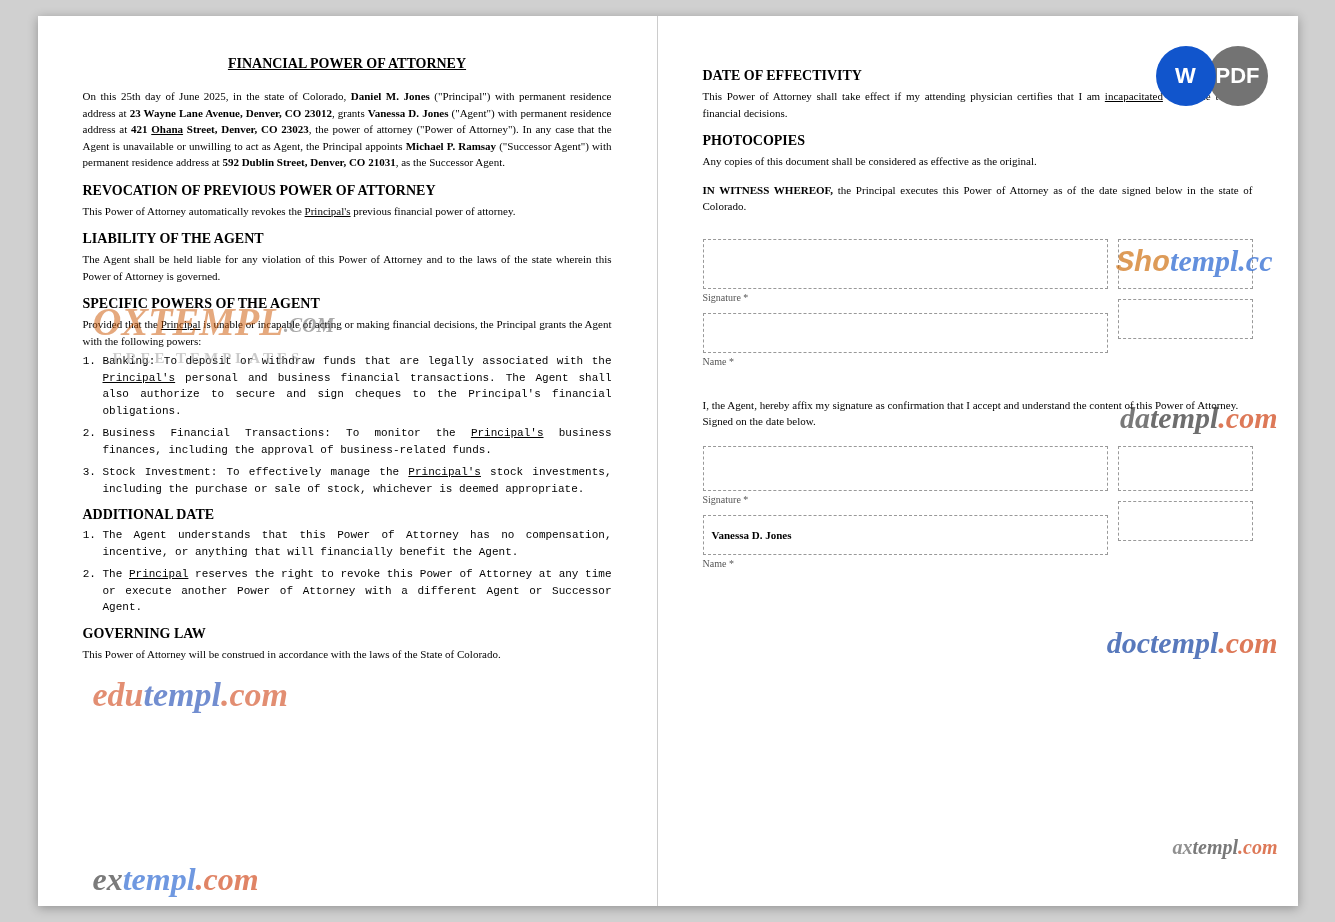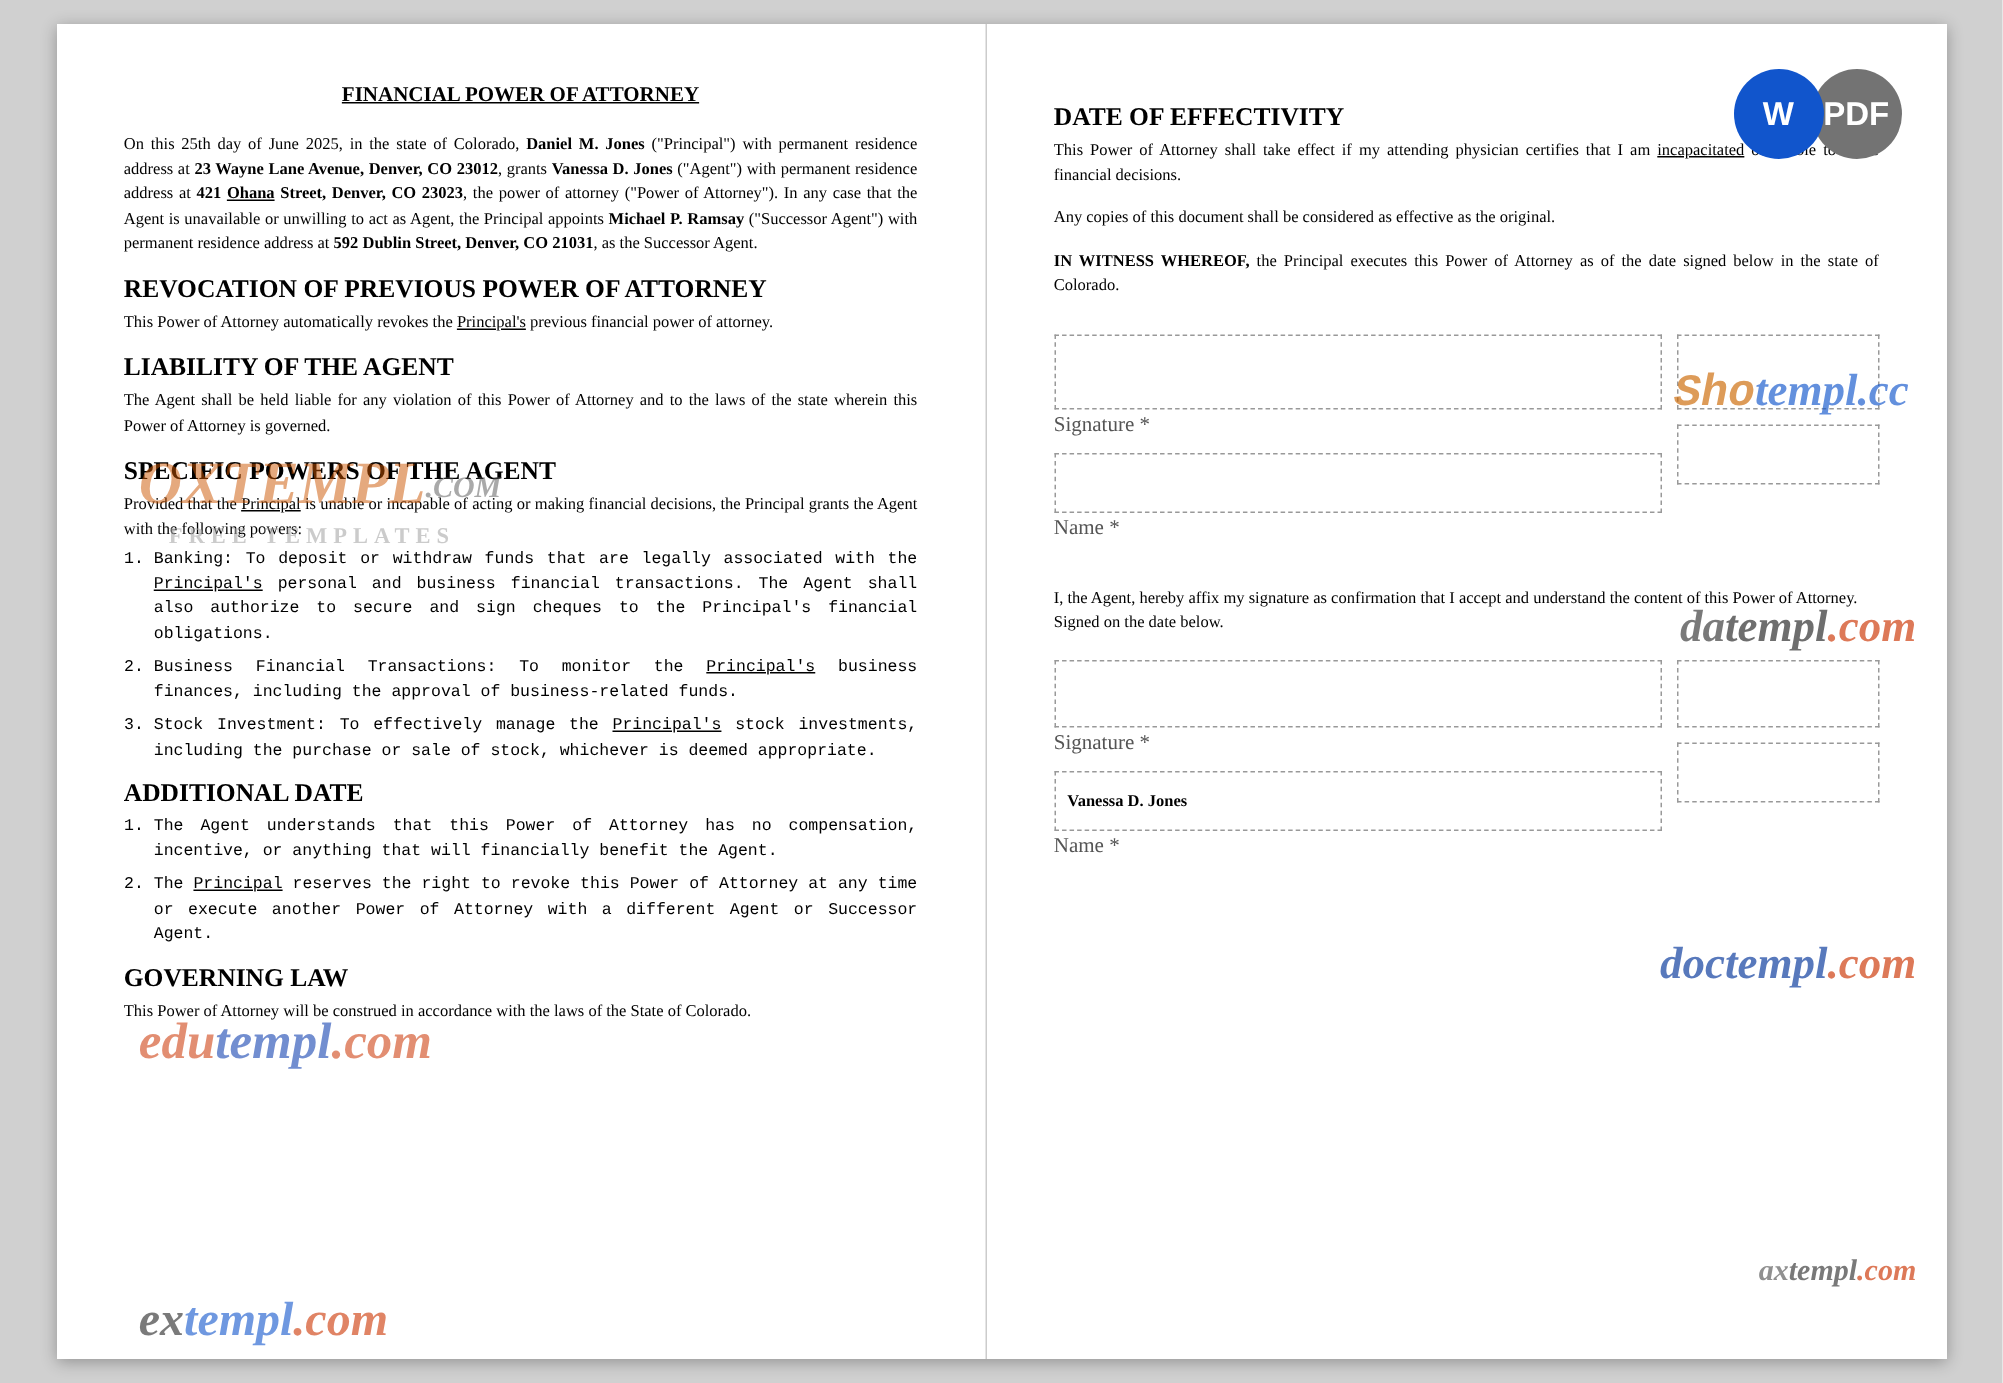--- a/index.html
+++ b/index.html
@@ -42,21 +42,21 @@
       text-decoration: underline;
     }
     .body-text {
       font-size: 11px;
       line-height: 1.5;
       text-align: justify;
       margin-bottom: 12px;
     }
     .section-heading {
       font-weight: bold;
-      font-size: 17px;
+      font-size: 14px;
       margin-bottom: 4px;
       margin-top: 12px;
     }
     .underline-inline { text-decoration: underline; }
     ol {
       padding-left: 20px;
       font-size: 11px;
       line-height: 1.5;
       text-align: justify;
     }
@@ -107,21 +107,21 @@
       margin-top: 16px;
       margin-bottom: 16px;
     }
     .sig-box {
       border: 1px dashed #999;
       padding: 8px 10px;
       margin-bottom: 2px;
       min-height: 40px;
     }
     .sig-label {
-      font-size: 14px;
+      font-size: 10px;
       color: #555;
       margin-top: 3px;
       margin-bottom: 10px;
     }
     .sig-name {
       font-size: 11px;
       font-weight: bold;
     }
     .sig-row {
       display: flex;
@@ -217,20 +217,21 @@
 
     <div class="watermark" style="font-size:20px; right:20px; top:820px; opacity:0.65; font-weight:bold; font-style:italic;">
       <span style="color:#555;">ax</span><span style="color:#333;">templ</span><span style="color:#cc3300;">.com</span>
     </div>
 
     <div class="section-heading">DATE OF EFFECTIVITY</div>
     <p class="body-text">
       This Power of Attorney shall take effect if my attending physician certifies that I am <span class="underline-inline">incapacitated</span> or unable to make financial decisions.
     </p>
 
+    <div class="section-heading">PHOTOCOPIES</div>
     <p class="body-text">
       Any copies of this document shall be considered as effective as the original.
     </p>
 
     <p class="body-text" style="margin-top:12px;">
       <strong>IN WITNESS WHEREOF,</strong> the Principal executes this Power of Attorney as of the date signed below in the state of Colorado.
     </p>
 
     <div class="sig-section" style="margin-top:24px;">
       <div class="sig-row">

